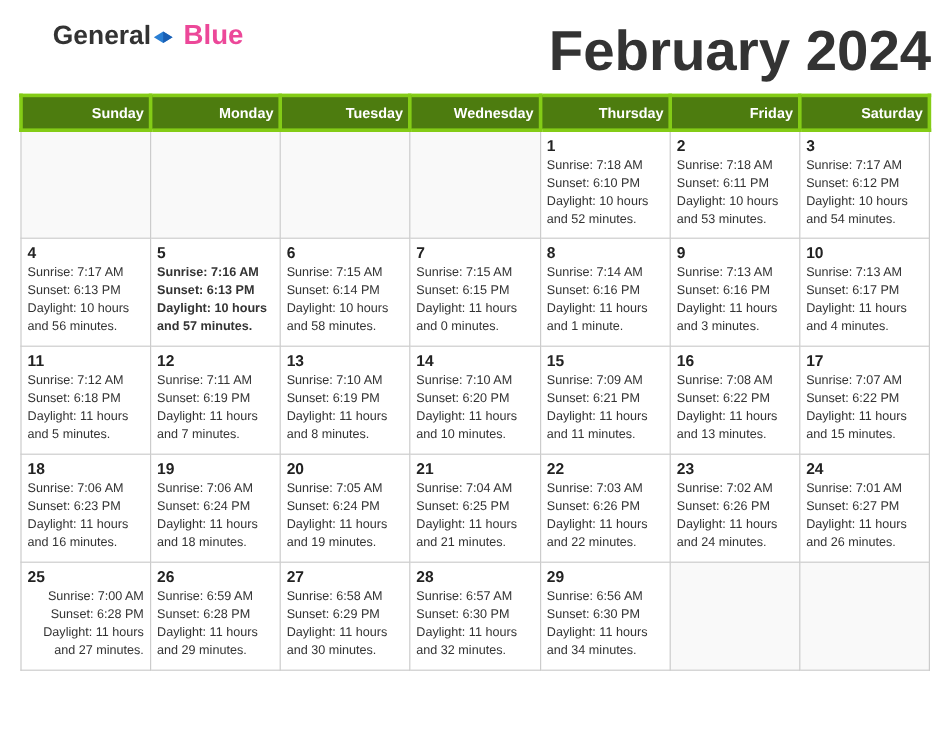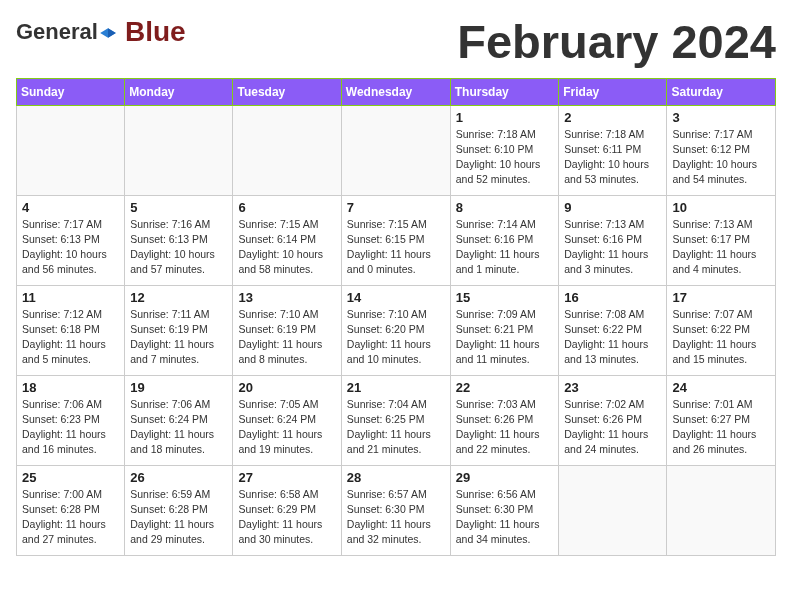--- a/index.html
+++ b/index.html
@@ -13,20 +13,21 @@
     .header {
       display: flex;
       justify-content: space-between;
       align-items: flex-start;
       margin-bottom: 10px;
     }
     .logo {
       display: flex;
       flex-direction: column;
       align-items: flex-start;
+      margin-left: 28px;
     }
     .logo-text {
       font-size: 22px;
       font-weight: bold;
       color: #333;
       display: flex;
       align-items: center;
       gap: 2px;
     }
     .logo-icon {
@@ -47,27 +48,27 @@
     .location {
       font-size: 14px;
       color: #555;
     }
     .calendar {
       width: 100%;
       border-collapse: collapse;
       border: 1px solid #ccc;
     }
     .calendar th {
-      background: #8b5cf6;
+      background: #4d7c0f;
       color: #fff;
       padding: 6px 4px;
       font-size: 12px;
       font-weight: bold;
-      border: 1px solid #84cc16;
-      text-align: left;
+      border: 3px solid #84cc16;
+      text-align: right;
     }
     .calendar td {
       border: 1px solid #ccc;
       vertical-align: top;
       padding: 4px 5px;
       width: 110px;
       min-height: 80px;
       font-size: 10.5px;
       color: #222;
       background: #fff;
@@ -96,21 +97,21 @@
 <div class="header">
   <div class="logo">
     <div class="logo-text">
       <span>
         <span style="color:#333;">General</span><svg class="logo-icon" viewBox="0 0 30 20" style="display:inline-block;vertical-align:middle;margin-left:1px;">
             <polygon points="15,2 28,10 15,18 2,10" fill="#2a7fd4"></polygon>
             <polygon points="15,2 28,10 15,18" fill="#1a5fb4"></polygon>
           </svg>
       </span>
       <br>
-      <span style="color:#7f1d1d;margin-left:4px;font-size:28px;text-align:right;">Blue</span>
+      <span style="color:#ec4899;margin-left:4px;font-size:23px;text-align:right;">Blue</span>
     </div>
   </div>
   <div class="title-section">
     <div class="month-title">February 2024</div>
   </div>
 </div>
 
 <table class="calendar">
   <thead>
     <tr>
@@ -154,21 +155,21 @@
       <tr class="week-row">
         <td>
           <span class="day-num">4</span>
           <div class="day-info" style="white-space: pre-line;">Sunrise: 7:17 AM
 Sunset: 6:13 PM
 Daylight: 10 hours
 and 56 minutes.</div>
         </td>
         <td>
           <span class="day-num">5</span>
-          <div class="day-info" style="white-space: pre-line;">Sunrise: 7:16 AM
+          <div class="day-info" style="white-space: pre-line; font-weight: bold;">Sunrise: 7:16 AM
 Sunset: 6:13 PM
 Daylight: 10 hours
 and 57 minutes.</div>
         </td>
         <td>
           <span class="day-num">6</span>
           <div class="day-info" style="white-space: pre-line;">Sunrise: 7:15 AM
 Sunset: 6:14 PM
 Daylight: 10 hours
 and 58 minutes.</div>
@@ -300,21 +301,21 @@
           <span class="day-num">24</span>
           <div class="day-info" style="white-space: pre-line;">Sunrise: 7:01 AM
 Sunset: 6:27 PM
 Daylight: 11 hours
 and 26 minutes.</div>
         </td>
       </tr>
       <tr class="week-row">
         <td>
           <span class="day-num">25</span>
-          <div class="day-info" style="white-space: pre-line;">Sunrise: 7:00 AM
+          <div class="day-info" style="white-space: pre-line; text-align: right;">Sunrise: 7:00 AM
 Sunset: 6:28 PM
 Daylight: 11 hours
 and 27 minutes.</div>
         </td>
         <td>
           <span class="day-num">26</span>
           <div class="day-info" style="white-space: pre-line;">Sunrise: 6:59 AM
 Sunset: 6:28 PM
 Daylight: 11 hours
 and 29 minutes.</div>

